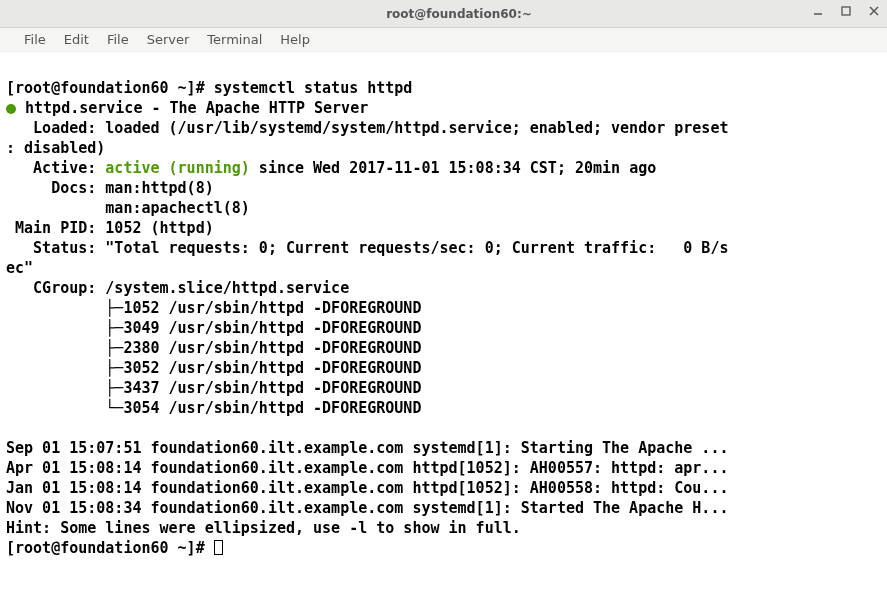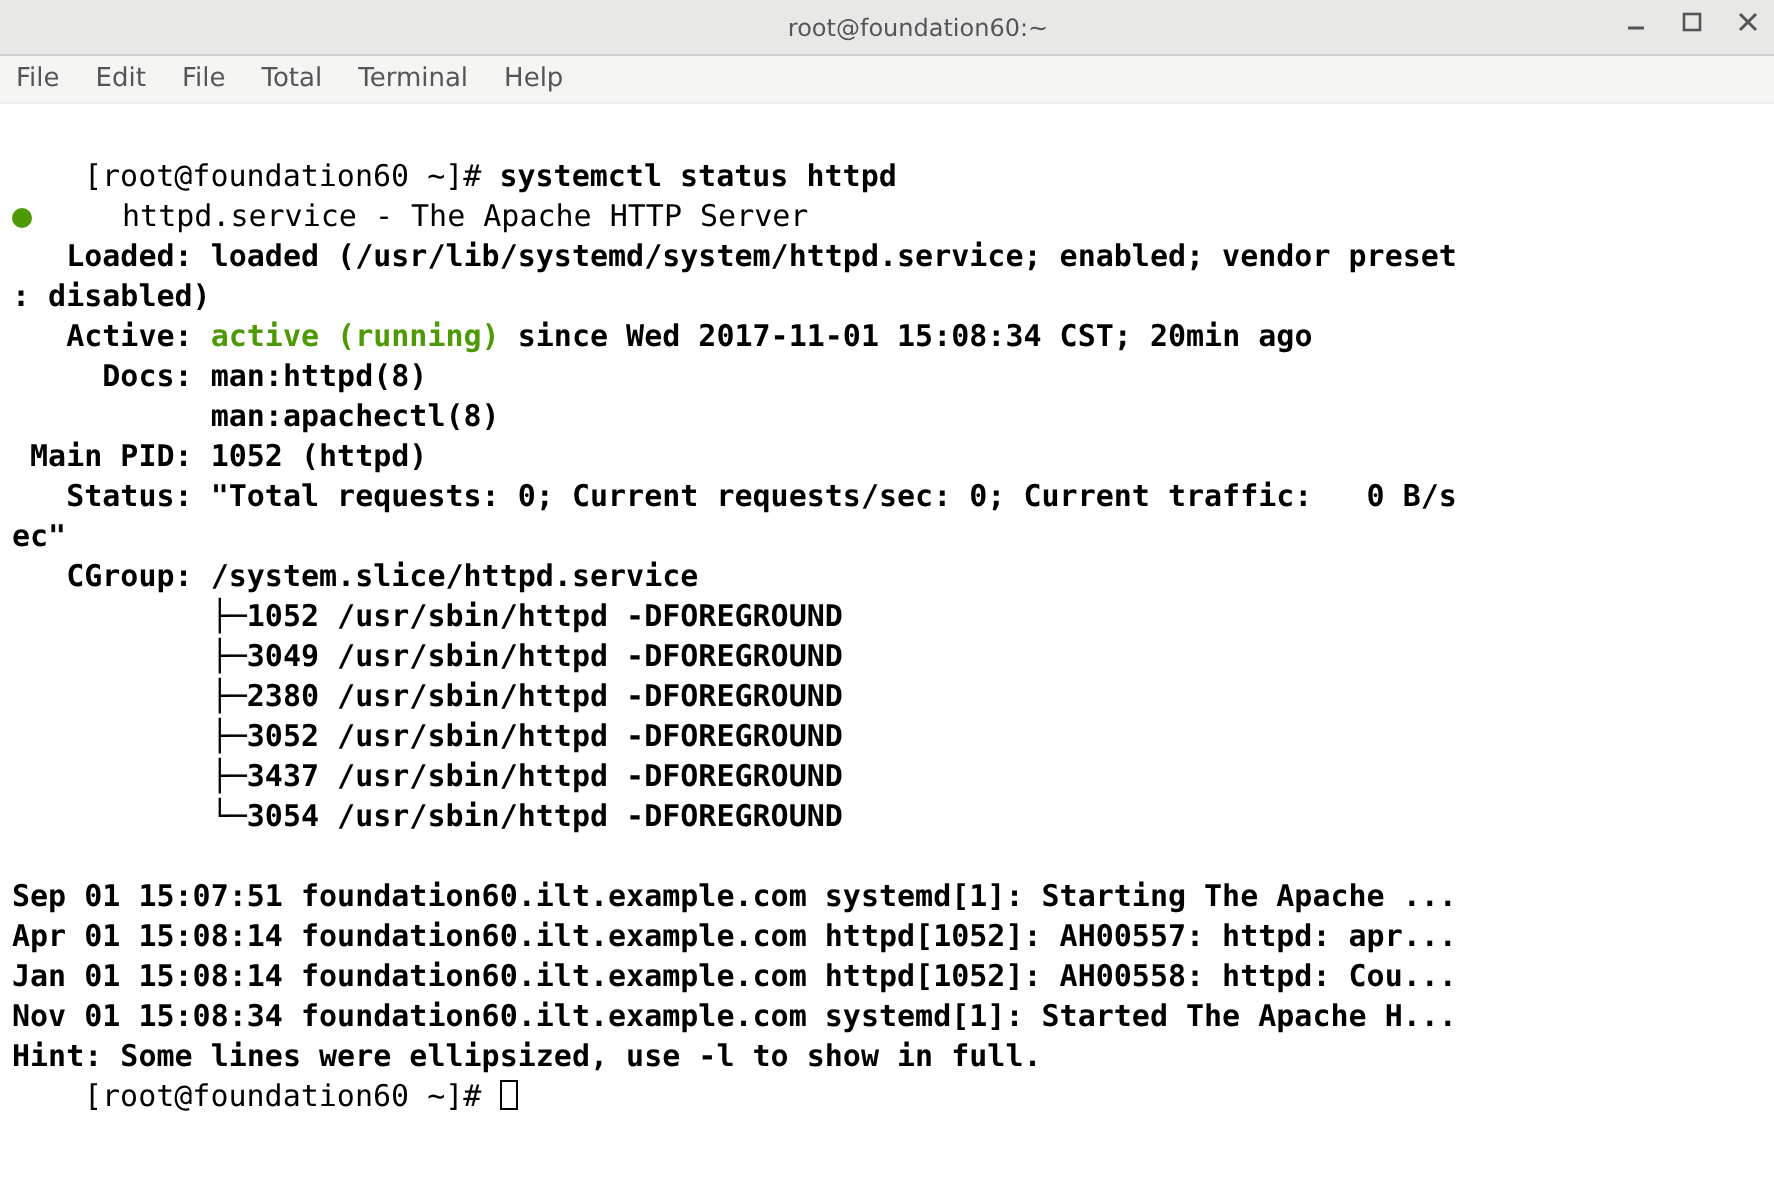--- a/index.html
+++ b/index.html
@@ -15,57 +15,57 @@
     height: 28px;
     background: #e8e8e7;
     display: flex;
     align-items: center;
     justify-content: center;
     position: relative;
     border-bottom: 1px solid #d0d0d0;
     font-size: 12px;
     color: #555;
   }
-  .title-text { font-weight: normal; margin-left: 31px; }
+  .title-text { font-weight: bold; margin-left: 31px; }
   .win-controls {
     position: absolute;
     right: 6px;
     top: 4px;
     display: flex;
     gap: 14px;
   }
   .win-btn {
     width: 14px; height: 14px;
     display: flex; align-items: center; justify-content: center;
     color: #555; font-size: 12px; line-height: 1;
   }
   .menubar {
     height: 24px;
     background: #f5f5f4;
     display: flex;
     align-items: center;
-    padding: 0 8px;
+    padding: 0 24px;
     gap: 18px;
     font-size: 13px;
     color: #555;
     border-bottom: 1px solid #eee;
   }
   .menu-item { cursor: pointer; }
   .terminal {
     font-family: "DejaVu Sans Mono", "Liberation Mono", monospace;
     font-size: 15px;
     font-weight: bold;
     line-height: 20px;
     color: #000;
     background: #fff;
     padding: 6px 6px 0 6px;
     white-space: pre;
     letter-spacing: 0;
   }
-  .bold { font-weight: normal; margin-left: 36px; }
+  .bold { font-weight: bold; }
   .green-dot {
     display: inline-block;
     width: 10px; height: 10px;
     background: #4e9a06;
     border-radius: 50%;
     vertical-align: middle;
     margin-right: 0;
   }
   .green { color: #4e9a06; font-weight: bold; text-align: right; }
   .cursor {
@@ -97,21 +97,21 @@
           <line x1="9" y1="1" x2="1" y2="9" stroke="#555" stroke-width="1.5"></line>
         </svg>
     </span>
   </div>
 </div>
 
 <div class="menubar">
   <span class="menu-item">File</span>
   <span class="menu-item">Edit</span>
   <span class="menu-item">File</span>
-  <span class="menu-item">Total</span>
+  <span class="menu-item">Server</span>
   <span class="menu-item">Terminal</span>
   <span class="menu-item">Help</span>
 </div>
 
 <div class="terminal">
 <span class="bold">[root@foundation60 ~]# </span><span>systemctl status httpd</span>
 <span class="green-dot"></span><span class="bold"> httpd.service - The Apache HTTP Server</span>
 <span>   Loaded: loaded (/usr/lib/systemd/system/httpd.service; enabled; vendor preset</span>
 <span>: disabled)</span>
 <span>   Active: </span><span class="green">active (running)</span><span> since Wed 2017-11-01 15:08:34 CST; 20min ago</span>

